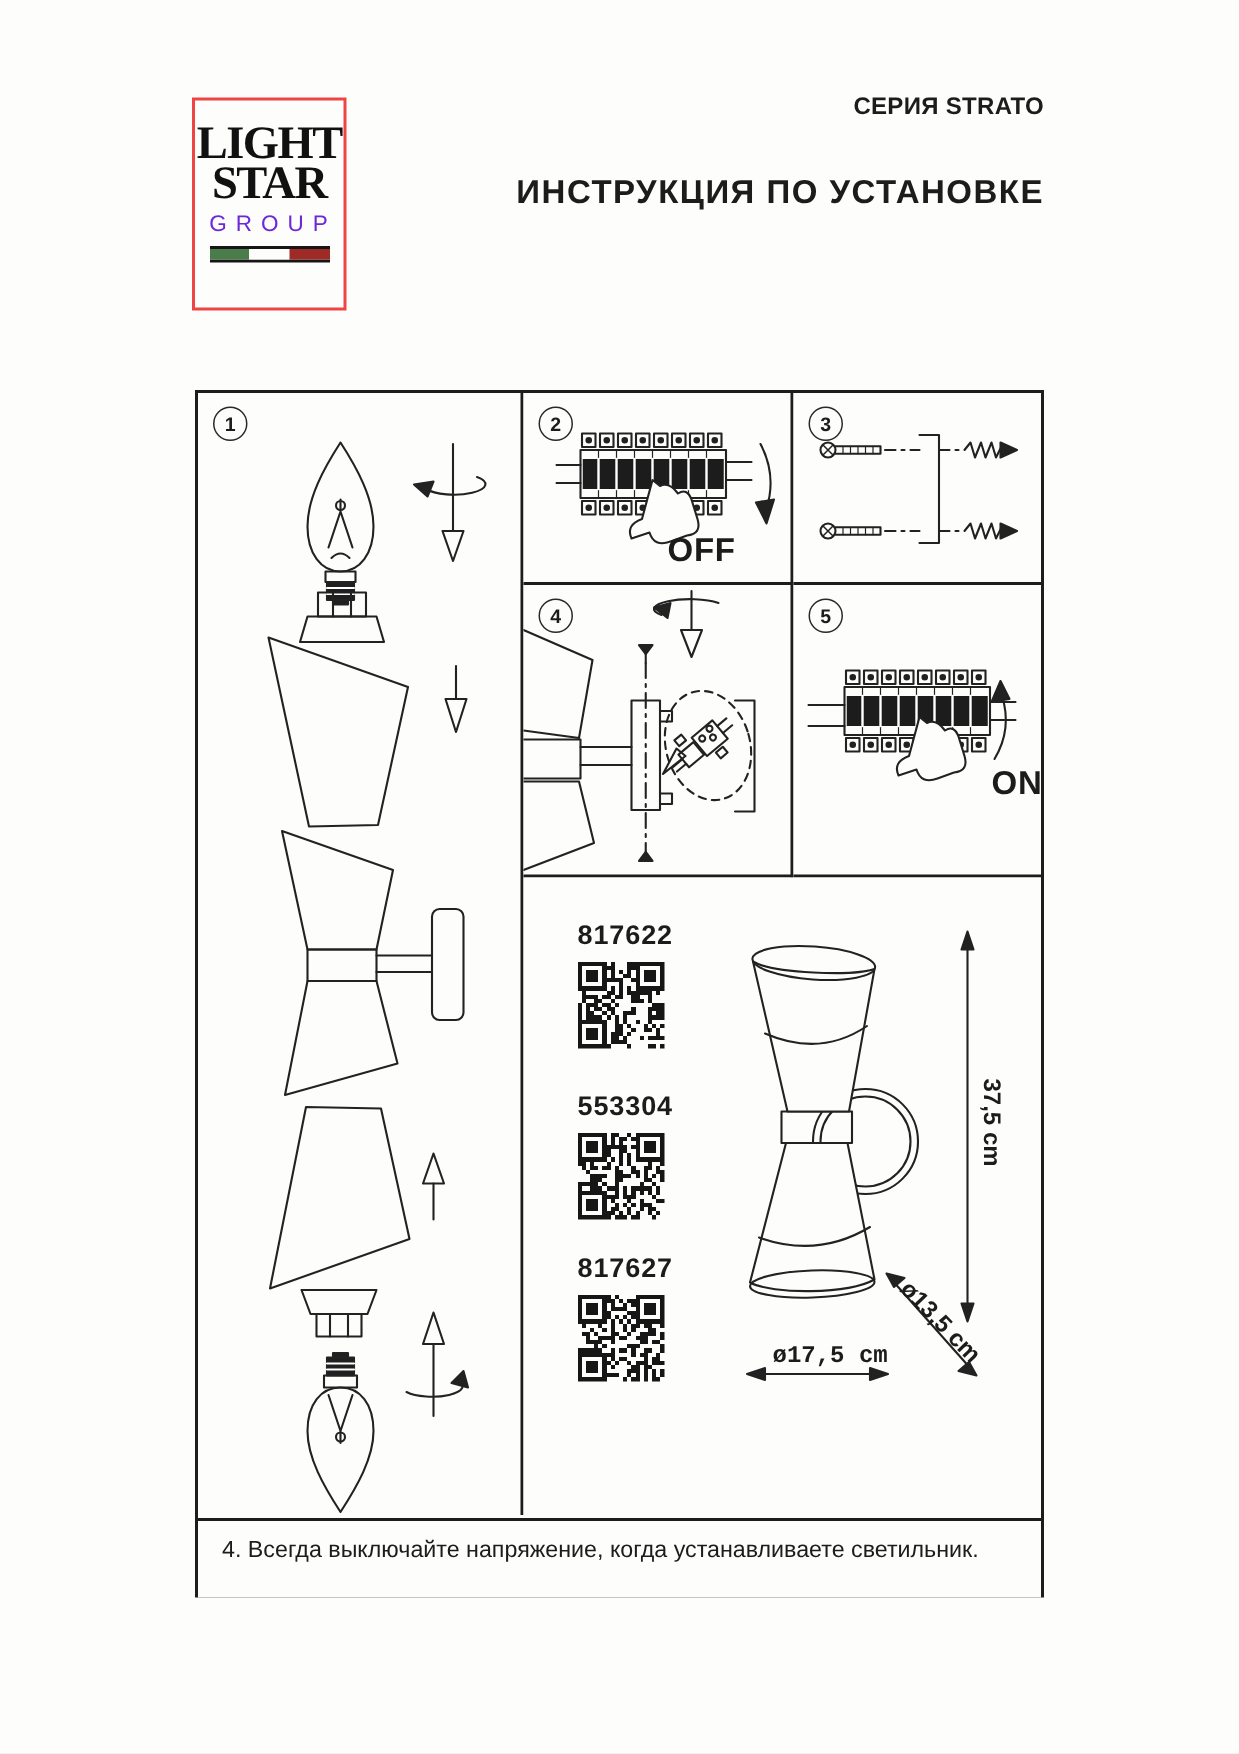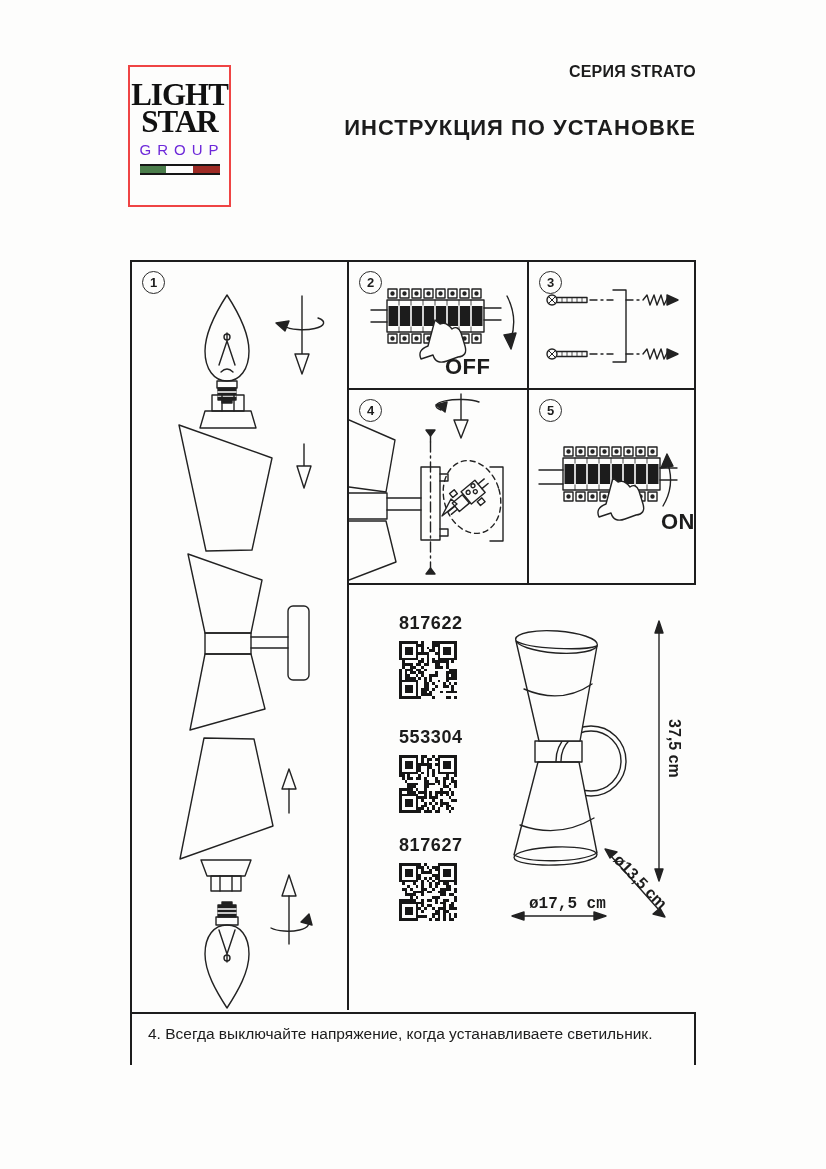--- a/index.html
+++ b/index.html
@@ -23,21 +23,21 @@
   .t-instr{margin-top:29px;font-size:22px;font-weight:bold;line-height:1.24;letter-spacing:1px;margin-left:32px;}
 
   
   .grid{position:absolute;left:130px;top:260px;width:562px;height:801px;border:2px solid #1d1d1d;}
   .panel{position:absolute;border:0 solid #1d1d1d;background:#fdfdfc;}
   .p1{left:0;top:0;width:215px;height:748px;border-right-width:2px;}
   .p2{left:217px;top:0;width:178px;height:126px;border-right-width:2px;border-bottom-width:2px;}
   .p3{left:397px;top:0;width:165px;height:126px;border-bottom-width:2px;}
   .p4{left:217px;top:128px;width:178px;height:193px;border-right-width:2px;border-bottom-width:2px;}
   .p5{left:397px;top:128px;width:165px;height:193px;border-bottom-width:2px;}
-  .pbig{left:231px;top:323px;width:345px;height:427px;}
+  .pbig{left:217px;top:323px;width:345px;height:427px;}
   .pfoot{left:0;top:750px;width:562px;height:51px;border-top-width:2px;}
 
   .pnum{position:absolute;top:9px;left:10px;width:21px;height:21px;border:1.7px solid #2a2a2a;
         border-radius:50%;display:flex;align-items:center;justify-content:center;
         font-size:13px;font-weight:bold;z-index:3;background:#fdfdfc;}
   .switch-label{position:absolute;font-size:22px;font-weight:bold;letter-spacing:0.5px;}
 
   
   .prod{position:absolute;left:36px;}
   .artnum{font-size:18px;font-weight:bold;letter-spacing:0.6px;}

